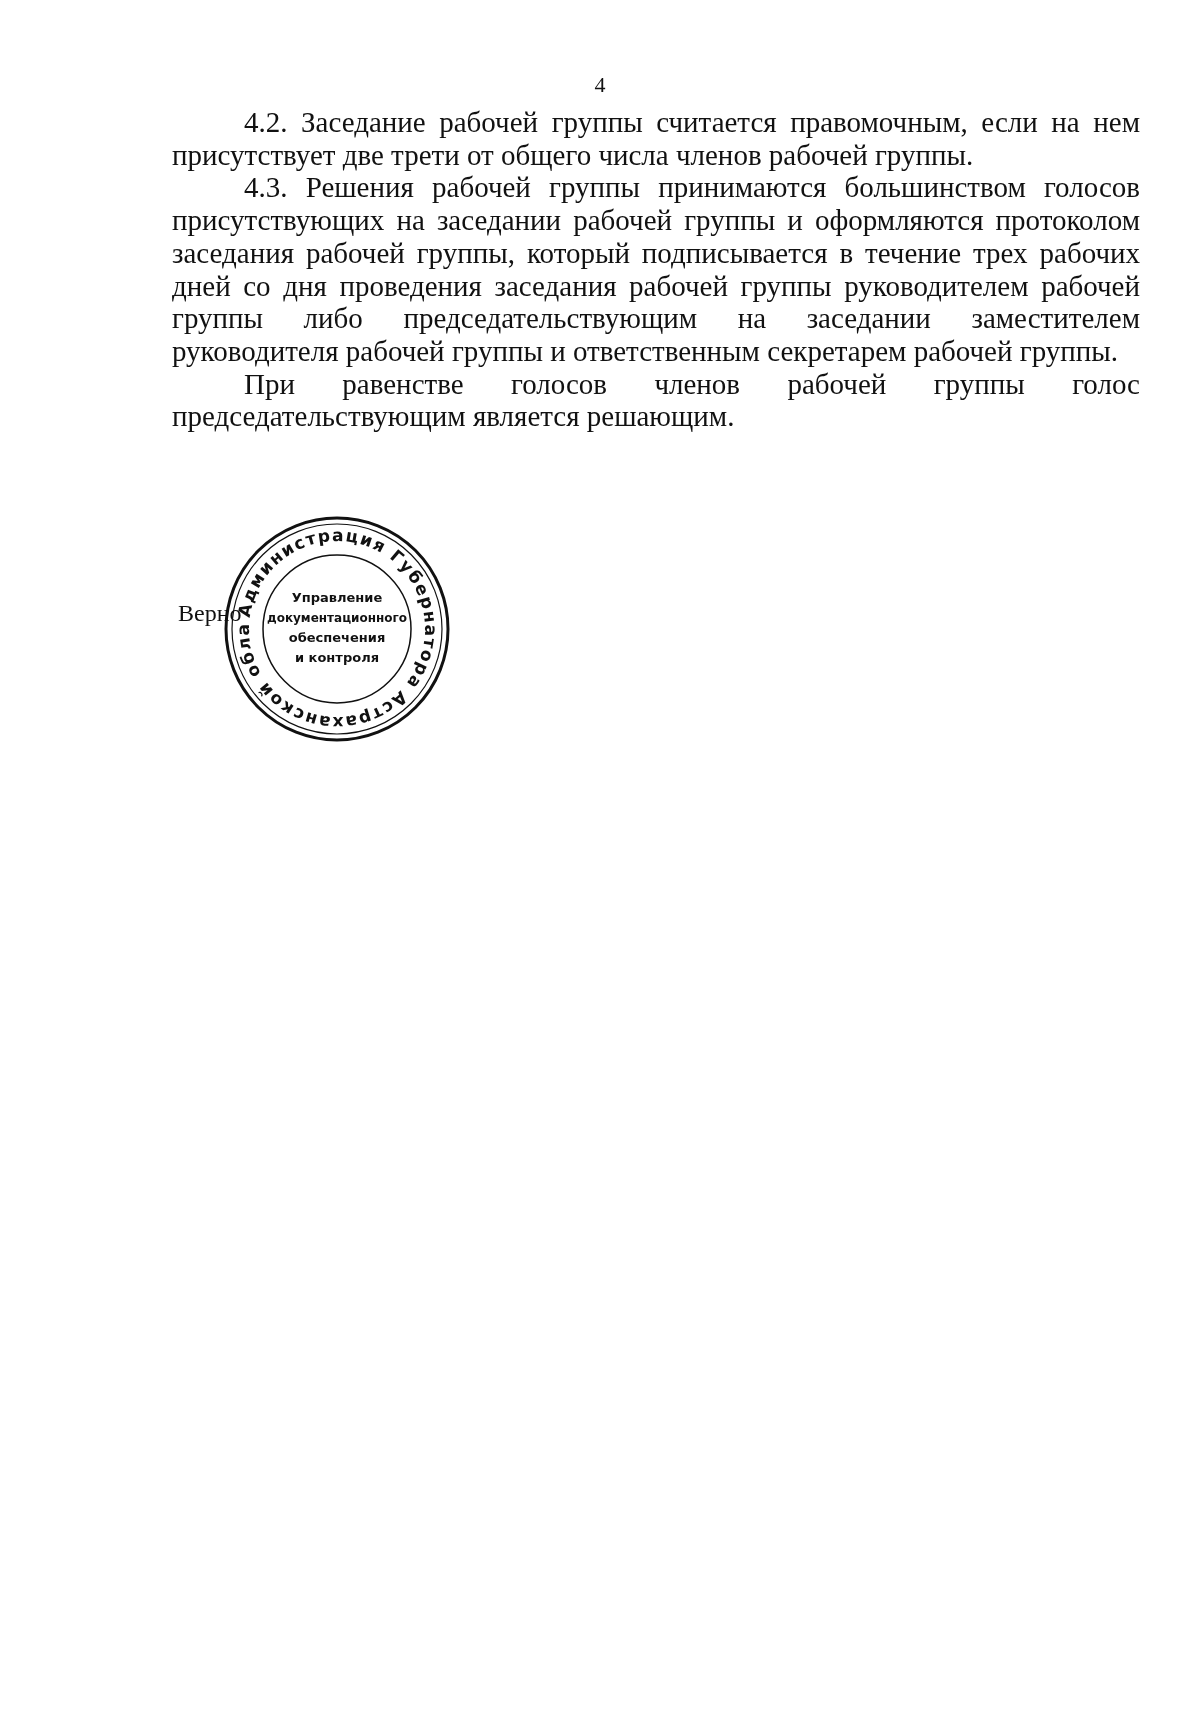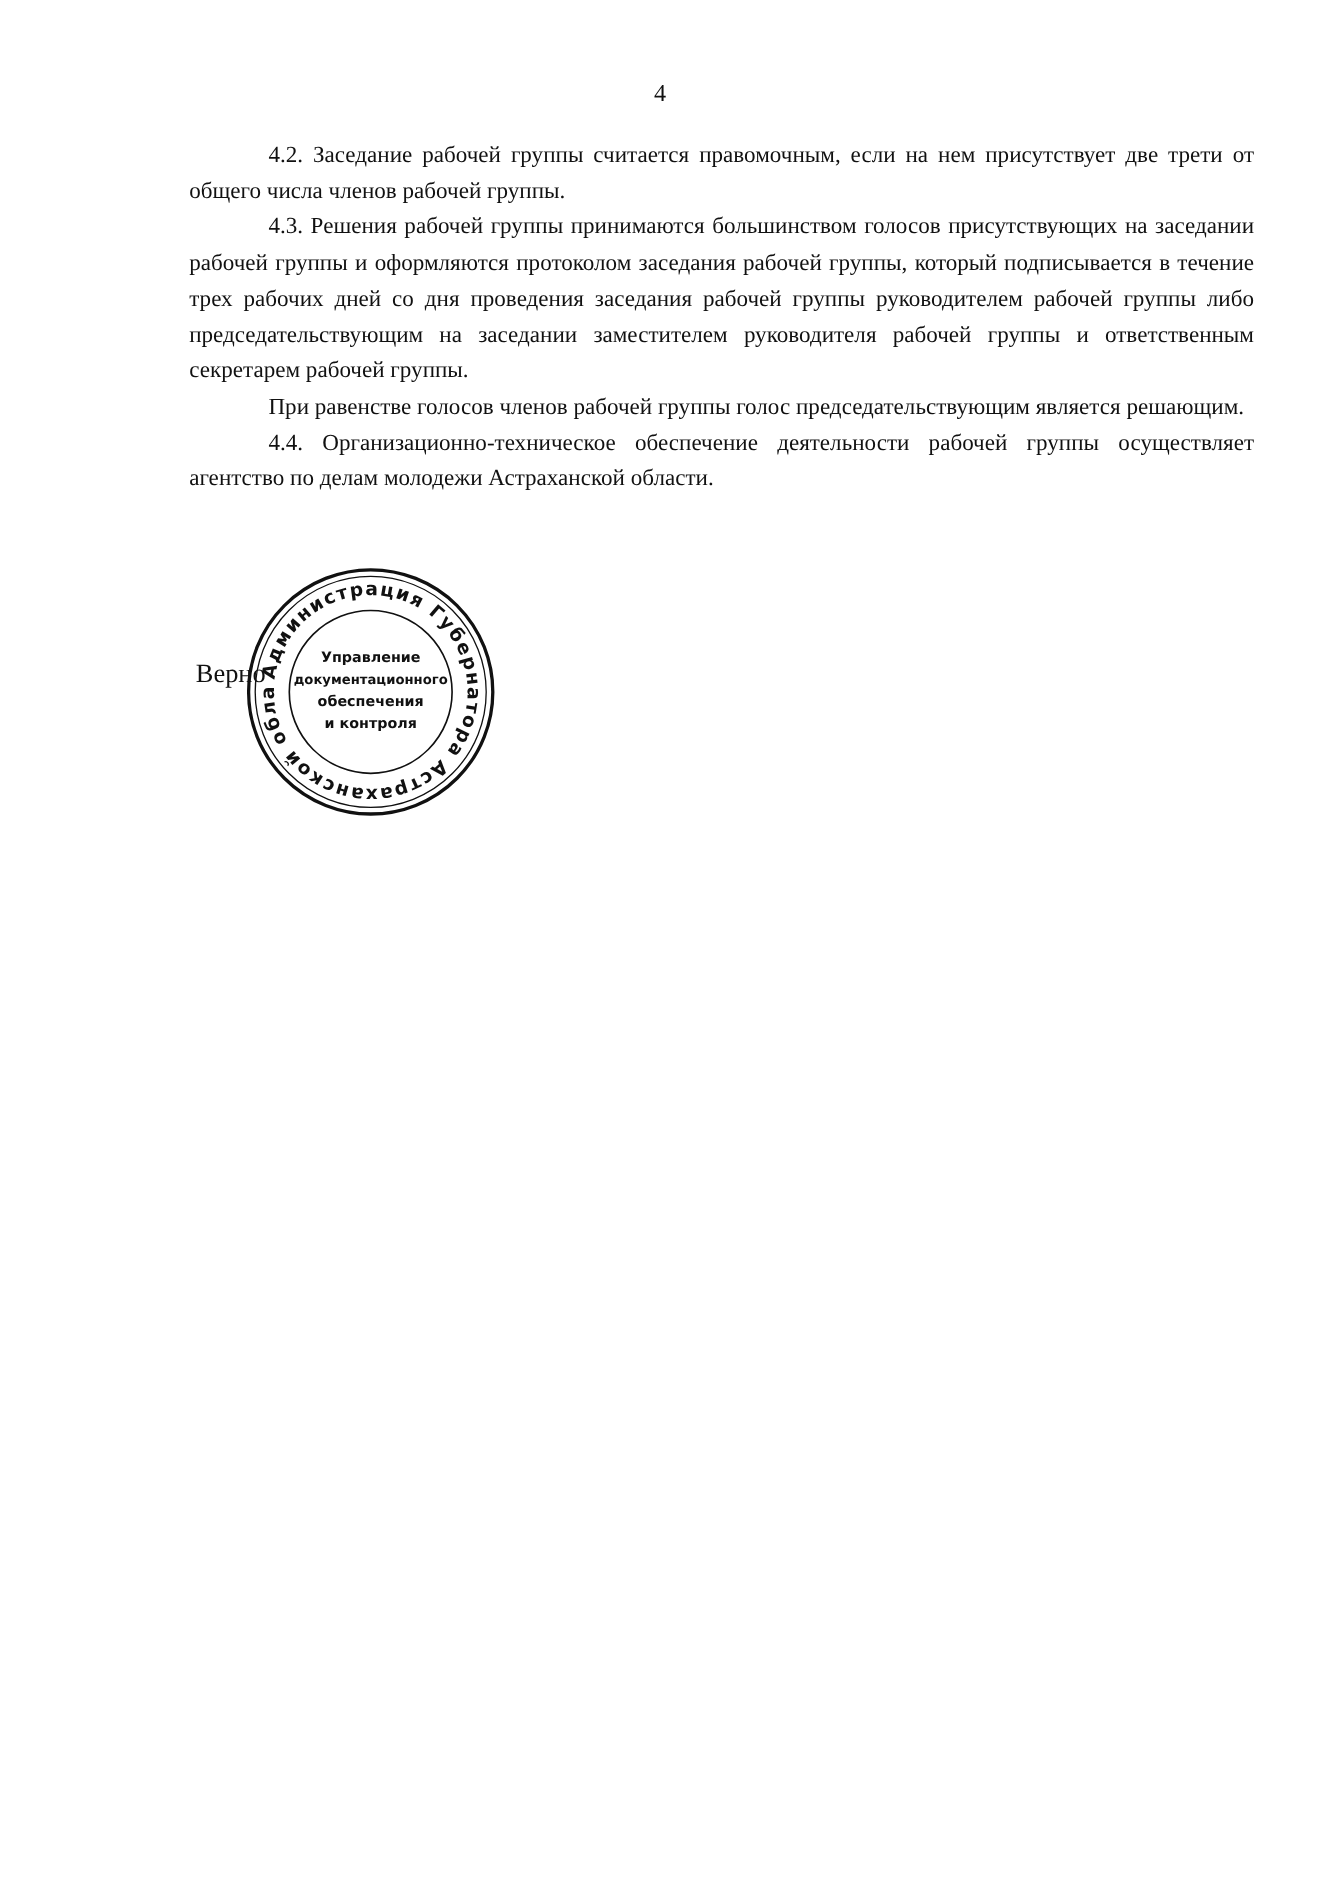--- a/index.html
+++ b/index.html
@@ -1,36 +1,35 @@
 <!DOCTYPE html>
 <html><head>
 <meta charset="utf-8">
 <style>
   html, body { margin: 0; padding: 0; background: #ffffff; }
   body { width: 1200px; height: 1714px; position: relative; overflow: hidden;
          font-family: "Liberation Serif", serif; color: #111; }
   .page-num { position: absolute; top: 72px; left: 0; width: 1200px; text-align: center;
               font-size: 22px; }
-  .content { position: absolute; top: 124px; left: 172px; width: 968px;
-             font-size: 21px; line-height: 32.7px; text-align: justify; }
+  .content { position: absolute; top: 106px; left: 172px; width: 968px;
+             font-size: 29px; line-height: 32.7px; text-align: justify; }
   .content p { margin: 0; text-indent: 72px; }
   .signature { position: absolute; top: 600px; left: 168px; font-size: 24px; margin-left: 10px; }
   .stamp { position: absolute; top: 514px; left: 222px; width: 230px; height: 230px; }
   .stamp svg { width: 100%; height: 100%; }
 </style>
 </head>
 <body>
 
 <div class="page-num">4</div>
 
 <div class="content">
   <p>4.2. Заседание рабочей группы считается правомочным, если на нем присутствует две трети от общего числа членов рабочей группы.</p>
   <p>4.3. Решения рабочей группы принимаются большинством голосов присутствующих на заседании рабочей группы и оформляются протоколом заседания рабочей группы, который подписывается в течение трех рабочих дней со дня проведения заседания рабочей группы руководителем рабочей группы либо председательствующим на заседании заместителем руководителя рабочей группы и ответственным секретарем рабочей группы.</p>
   <p>При равенстве голосов членов рабочей группы голос председательствующим является решающим.</p>
-  <p>4.4. Организационно-техническое обеспечение деятельности рабочей группы осуществляет агентство по делам молодежи Астраханской области.</p>
 </div>
 
 <div class="signature">Верно</div>
 
 <div class="stamp">
   <svg viewBox="0 0 230 230">
     <defs>
       <path id="outerArc" d="M 115,115 m -88,0 a 88,88 0 1,1 176,0 a 88,88 0 1,1 -176,0"></path>
     </defs>
     <circle cx="115" cy="115" r="111" fill="none" stroke="#111" stroke-width="3"></circle>

